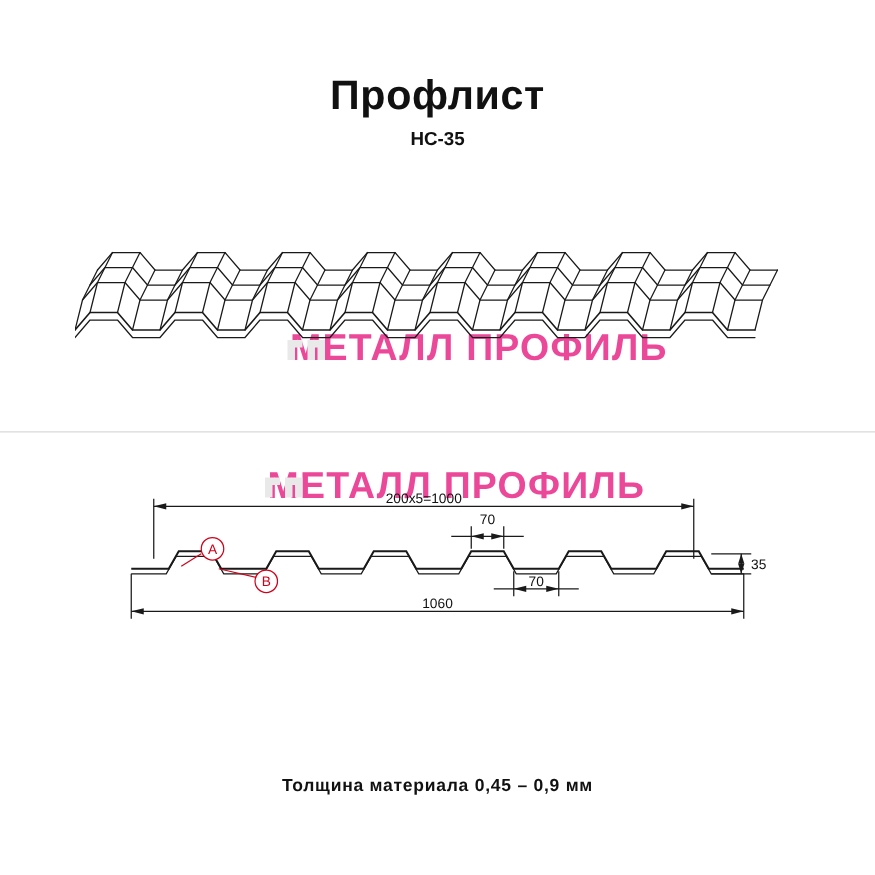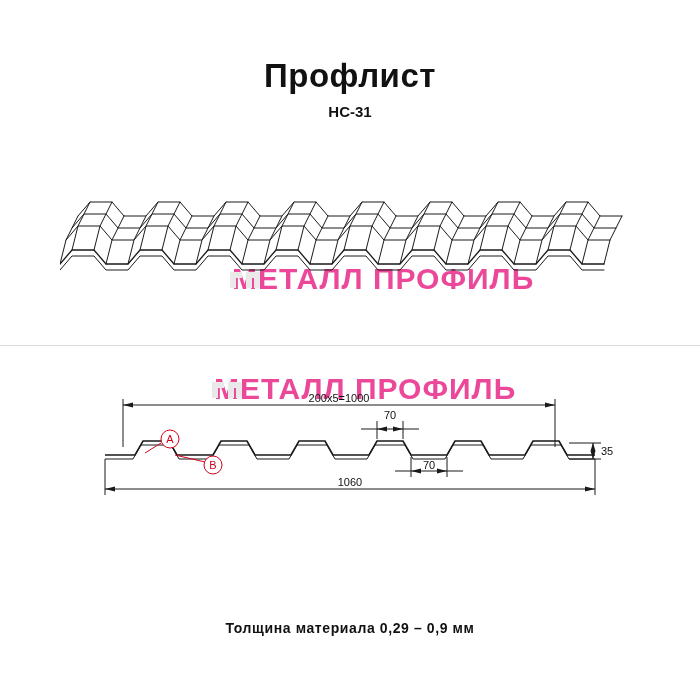--- a/index.html
+++ b/index.html
@@ -109,21 +109,21 @@
     font-size: 11px;
     fill: #d0021b;
   }
 </style>
 </head>
 <body>
 
 <div class="page">
 
   <div class="title">Профлист</div>
-  <div class="subtitle">НС-31</div>
+  <div class="subtitle">НС-35</div>
 
   <div class="watermark wm-top">МЕТАЛЛ ПРОФИЛЬ</div>
   <div class="watermark wm-mid">МЕТАЛЛ ПРОФИЛЬ</div>
 
   <svg class="wm-logo" style="left:226px; top:258px;" width="46" height="46" viewBox="0 0 46 46">
     <path d="M4 30 L4 14 L16 14 L16 20 L10 20 L10 30 Z" fill="#e9e9e9"></path>
     <path d="M20 30 L20 14 L34 14 L34 30 L28 30 L28 20 L26 20 L26 30 Z" fill="#e9e9e9"></path>
   </svg>
   <svg class="wm-logo" style="left:208px; top:368px;" width="46" height="46" viewBox="0 0 46 46">
     <path d="M4 30 L4 14 L16 14 L16 20 L10 20 L10 30 Z" fill="#e9e9e9"></path>
@@ -244,15 +244,15 @@
     <text class="dim-text" x="244" y="17" text-anchor="middle">200x5=1000</text>
     <text class="dim-text" x="295" y="34" text-anchor="middle">70</text>
     <text class="dim-text" x="334" y="84" text-anchor="middle">70</text>
     <text class="dim-text" x="512" y="70" text-anchor="middle">35</text>
     <text class="dim-text" x="255" y="101" text-anchor="middle">1060</text>
 
     <text class="callout-text" x="75" y="58" text-anchor="middle">A</text>
     <text class="callout-text" x="118" y="84" text-anchor="middle">B</text>
   </svg>
 
-  <div class="footer-note">Толщина материала 0,29 – 0,9 мм</div>
+  <div class="footer-note">Толщина материала 0,45 – 0,9 мм</div>
 
 </div>
 
 </body></html>

